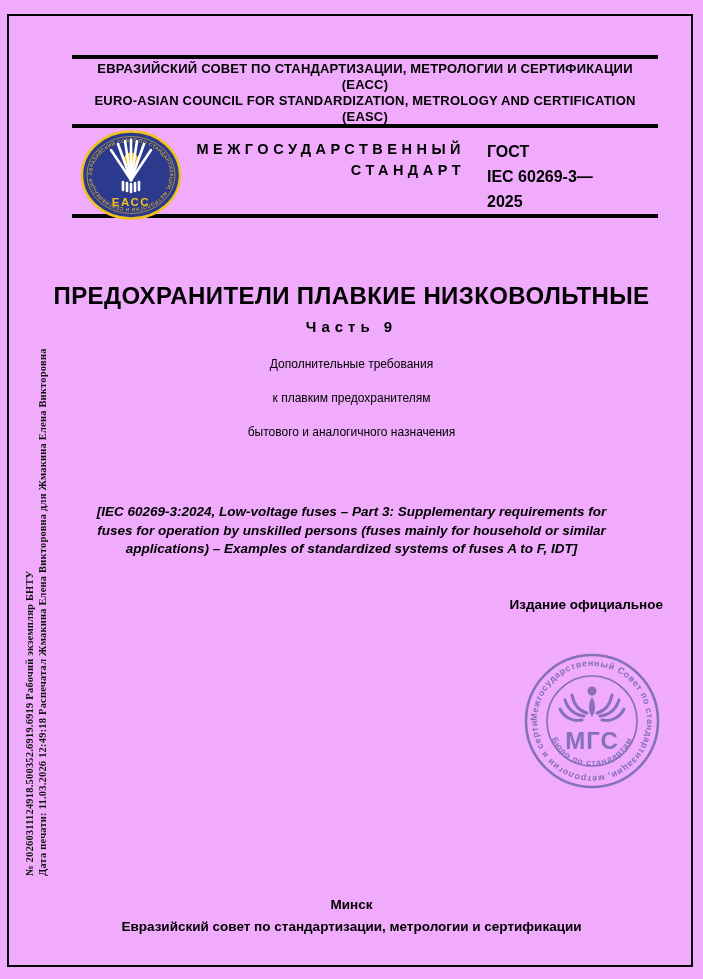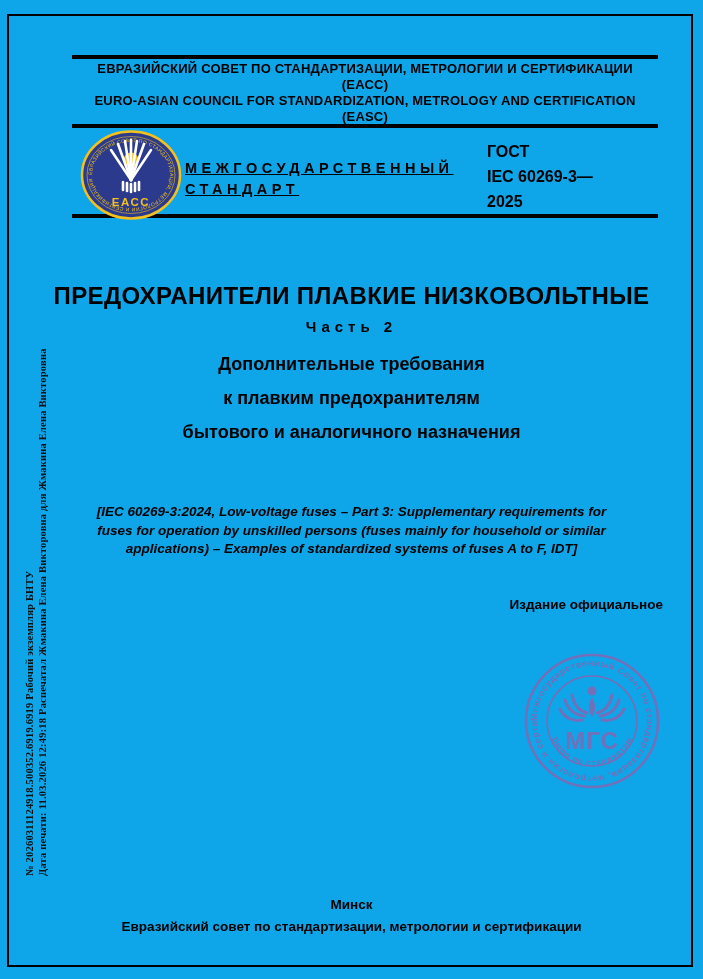--- a/index.html
+++ b/index.html
@@ -1,56 +1,56 @@
 <!DOCTYPE html>
 <html><head>
 <meta charset="utf-8">
 <style>
   html,body{margin:0;padding:0;background:#ffffff;}
   .sheet{
-    position:relative;width:703px;height:979px;background:#0ea5e9;overflow:hidden;
+    position:relative;width:703px;height:979px;background:#f0abfc;overflow:hidden;
     font-family:"Liberation Sans",sans-serif;color:#000;
   }
   .page-border{
     position:absolute;left:7px;top:14px;width:686px;height:953px;
     border:2px solid #000;box-sizing:border-box;
   }
   .rule{position:absolute;left:72px;width:586px;height:4px;background:#000;}
   .rule-top{top:55px;}
   .rule-mid{top:124px;}
   .rule-low{top:214px;}
 
   .org-header{
     position:absolute;left:72px;top:61px;width:586px;
     text-align:center;font-weight:bold;font-size:13px;line-height:16px;
     white-space:pre-line;letter-spacing:.2px;
   }
 
   .emblem{position:absolute;left:80px;top:130px;}
   .doc-type{
-    position:absolute;left:185px;top:158px;width:280px;
-    text-align:left;font-weight:bold;font-size:14.5px;line-height:21px;
-    letter-spacing:4.5px;white-space:pre-line;text-decoration:underline;
+    position:absolute;left:185px;top:139px;width:280px;
+    text-align:right;font-weight:bold;font-size:14.5px;line-height:21px;
+    letter-spacing:4.5px;white-space:pre-line;
   }
   .designation{
     position:absolute;left:487px;top:139px;width:170px;
     font-weight:bold;font-size:16px;line-height:25px;white-space:pre-line;
   }
 
   .main-title{
     position:absolute;left:40px;top:282px;width:623px;
     text-align:center;font-weight:bold;font-size:24px;letter-spacing:.4px;
   }
   .part-label{
     position:absolute;left:40px;top:318px;width:623px;
     text-align:center;font-weight:bold;font-size:15px;letter-spacing:5px;
   }
   .subtitle{
     position:absolute;left:40px;top:347px;width:623px;
-    text-align:center;font-weight:bold;font-size:18px;line-height:34px;
+    text-align:center;font-weight:normal;font-size:12px;line-height:34px;
     white-space:pre-line;
   }
 
   .iec-ref{
     position:absolute;left:80px;top:503px;width:543px;
     text-align:center;font-weight:bold;font-size:13.5px;line-height:18.5px;
     white-space:pre-line;
     font-style:italic;
   }
 
@@ -126,21 +126,21 @@
 
   <div class="doc-type">МЕЖГОСУДАРСТВЕННЫЙ
 СТАНДАРТ</div>
 
   <div class="designation">ГОСТ
 IEC 60269-3—
 2025</div>
 
   <div class="main-title">ПРЕДОХРАНИТЕЛИ ПЛАВКИЕ НИЗКОВОЛЬТНЫЕ</div>
 
-  <div class="part-label">Часть 2</div>
+  <div class="part-label">Часть 9</div>
 
   <div class="subtitle">Дополнительные требования
 к плавким предохранителям
 бытового и аналогичного назначения</div>
 
   <div class="iec-ref">[IEC 60269-3:2024, Low-voltage fuses – Part 3: Supplementary requirements for
 fuses for operation by unskilled persons (fuses mainly for household or similar
 applications) – Examples of standardized systems of fuses A to F, IDT]</div>
 
   <div class="edition">Издание официальное</div>

